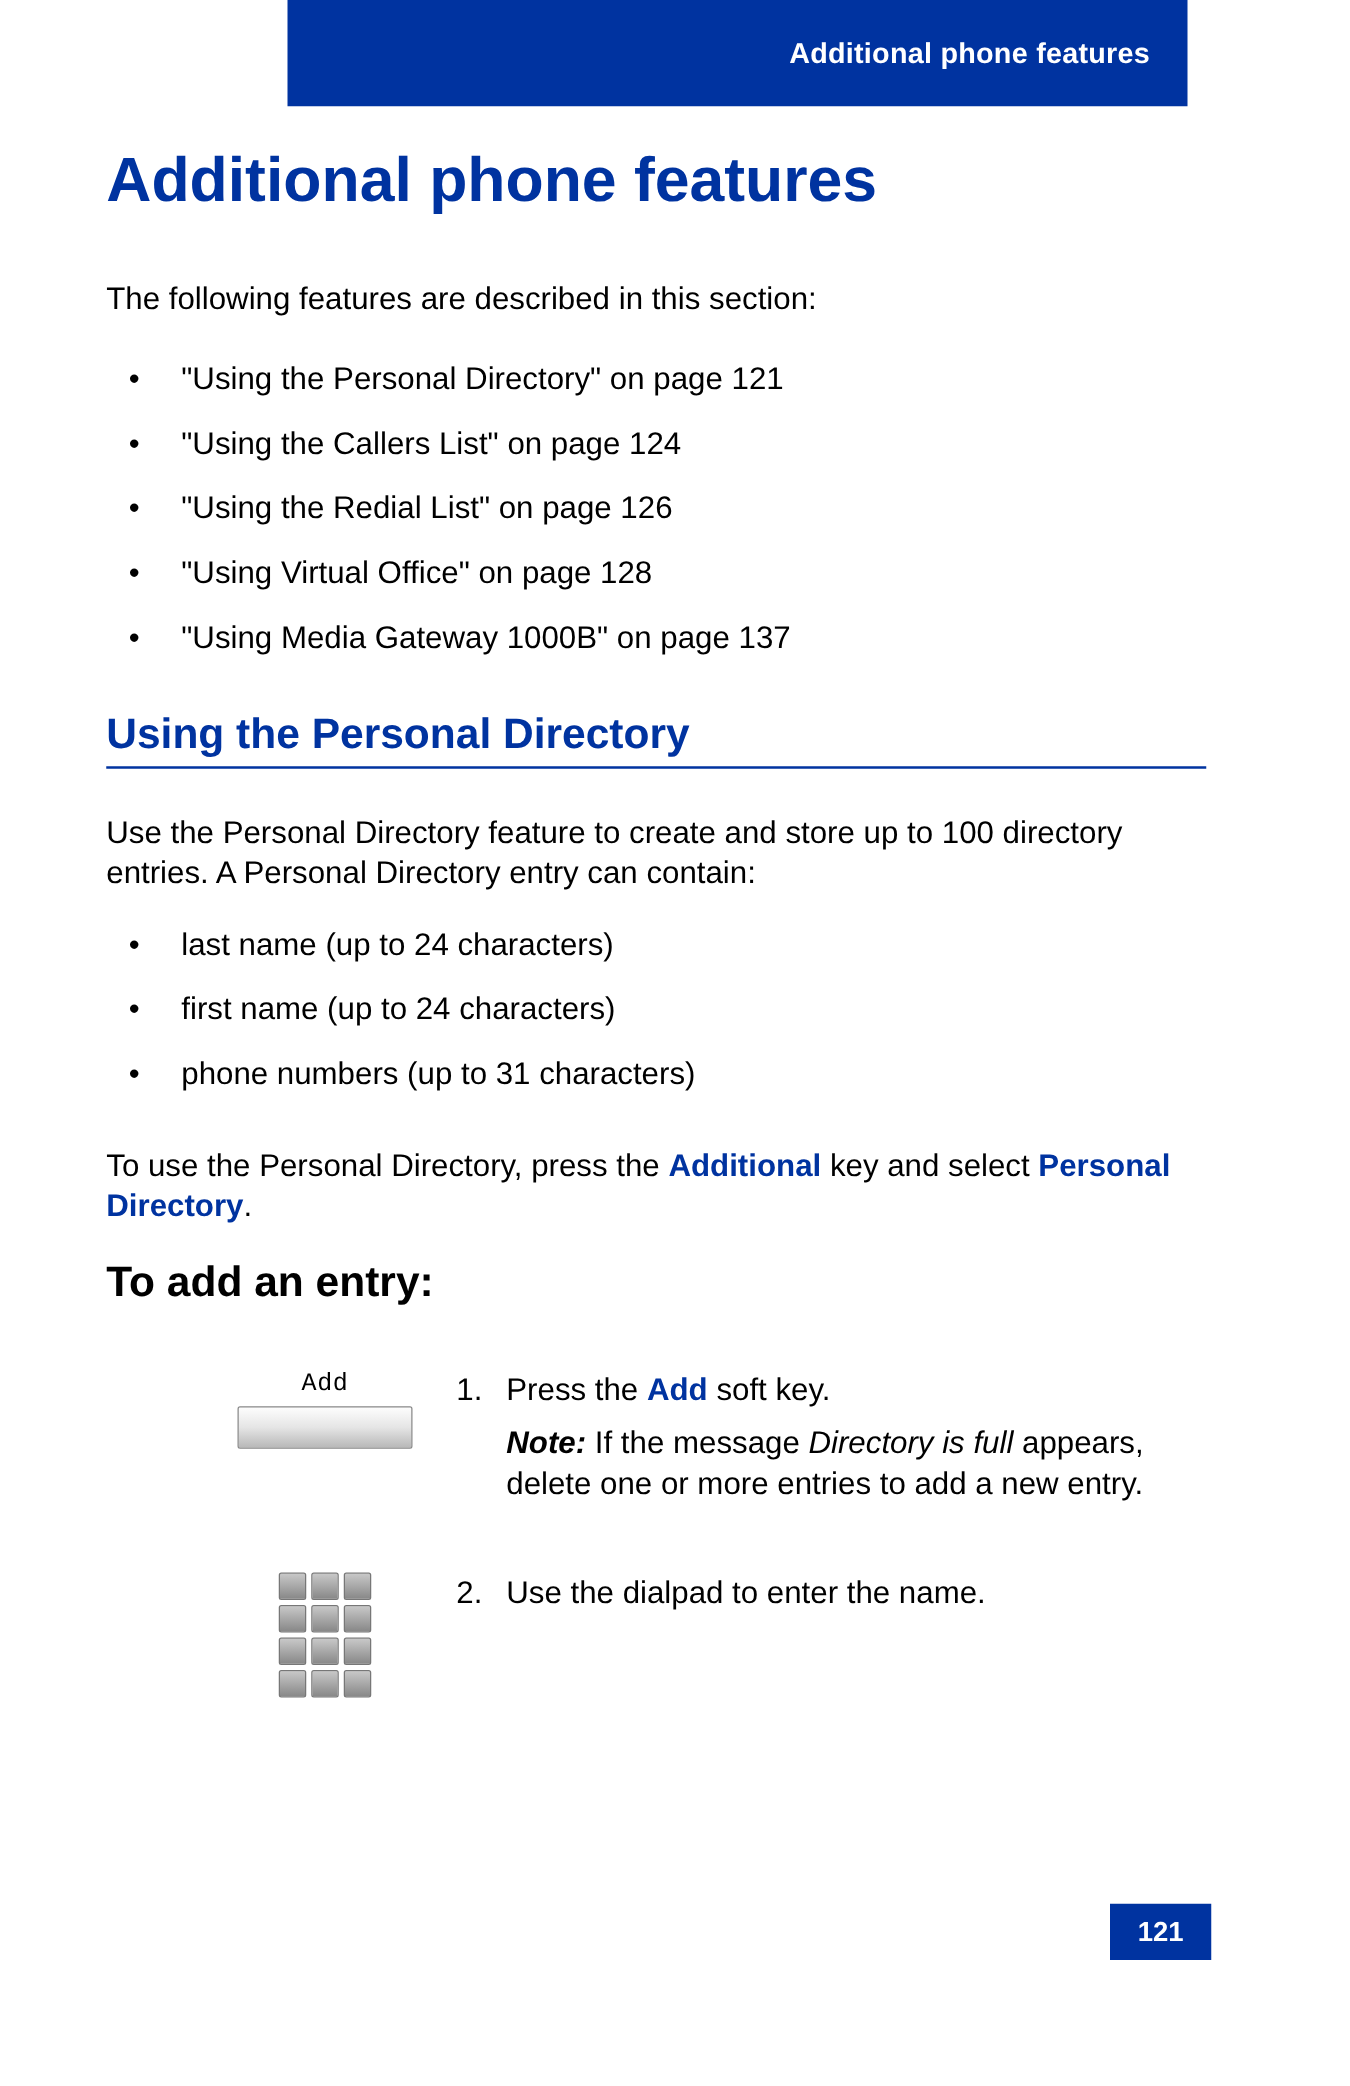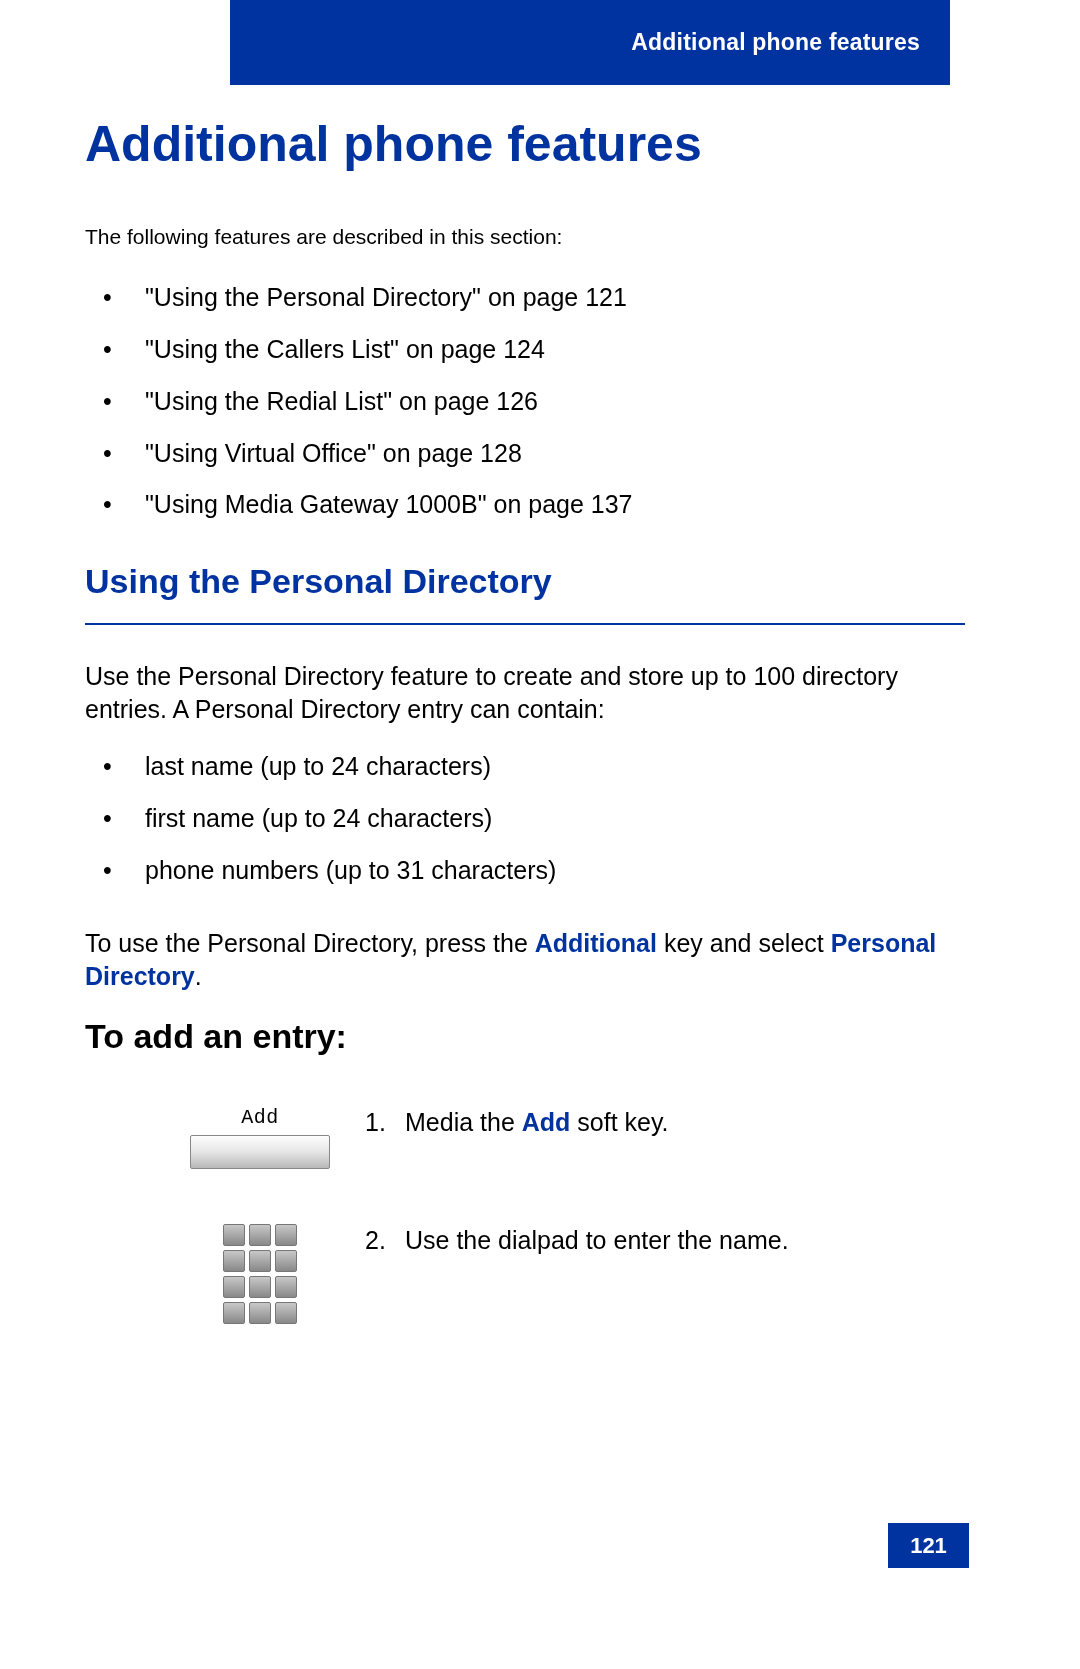--- a/index.html
+++ b/index.html
@@ -36,21 +36,21 @@
     }
     h1.page-title {
       color: #0033a0;
       font-family: "Arial Black", Arial, sans-serif;
       font-weight: 900;
       font-size: 50px;
       margin-bottom: 50px;
       letter-spacing: 0px;
     }
     p.intro {
-      font-size: 21px;
+      font-size: 25px;
       margin-bottom: 30px;
       line-height: 1.35;
     }
     ul.bullets {
       list-style: none;
       margin-bottom: 40px;
     }
     ul.bullets li {
       font-size: 25px;
       padding-left: 60px;
@@ -64,21 +64,21 @@
       left: 18px;
       top: 0;
       font-size: 25px;
     }
     h2.section-title {
       color: #0033a0;
       font-family: "Arial Black", Arial, sans-serif;
       font-weight: 900;
       font-size: 34px;
       border-bottom: 2px solid #0033a0;
-      padding-bottom: 22px;
+      padding-bottom: 6px;
       margin-bottom: 35px;
       letter-spacing: 0px;
     }
     p.body-text {
       font-size: 25px;
       line-height: 1.3;
       margin-bottom: 25px;
     }
     .term { color: #0033a0; font-weight: bold; }
     p.subhead {
@@ -199,22 +199,25 @@
 
   <div class="step-row">
     <div class="step-icon-col">
       <div class="softkey-label">Add</div>
       <div class="softkey-button"></div>
     </div>
     <div class="step-text-col">
       <div class="step-num-row">
         <div class="step-num">1.</div>
         <div class="step-body">
-          <span>Media the </span><span class="term">Add</span><span> soft key.</span>
+          <span>Press the </span><span class="term">Add</span><span> soft key.</span>
         </div>
+      </div>
+      <div class="note-block">
+        <span class="note-label">Note:</span><span> If the message </span><span class="note-msg">Directory is full</span><span> appears, delete one or more entries to add a new entry.</span>
       </div>
     </div>
   </div>
 
   <div class="step-row">
     <div class="step-icon-col">
       <div class="dialpad">
         <div class="key"></div>
         <div class="key"></div>
         <div class="key"></div>

